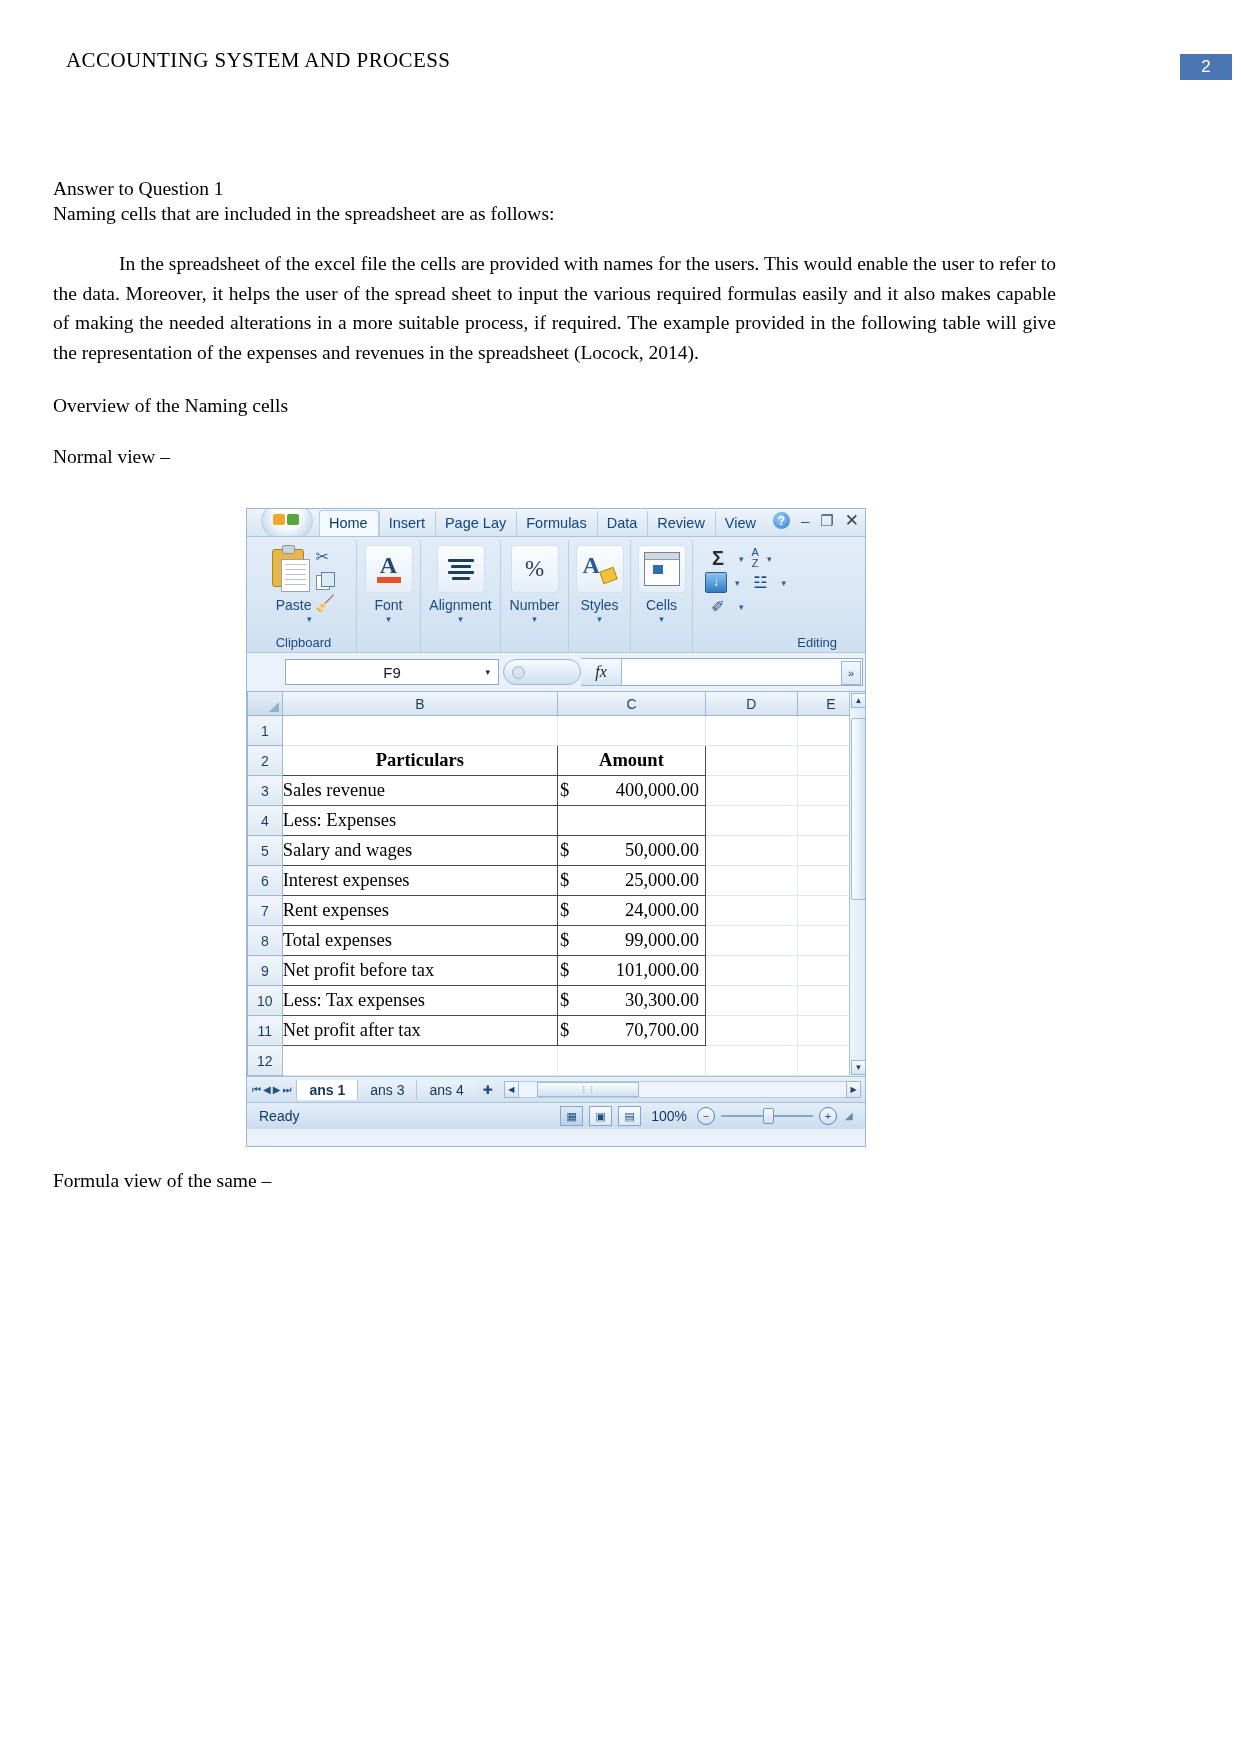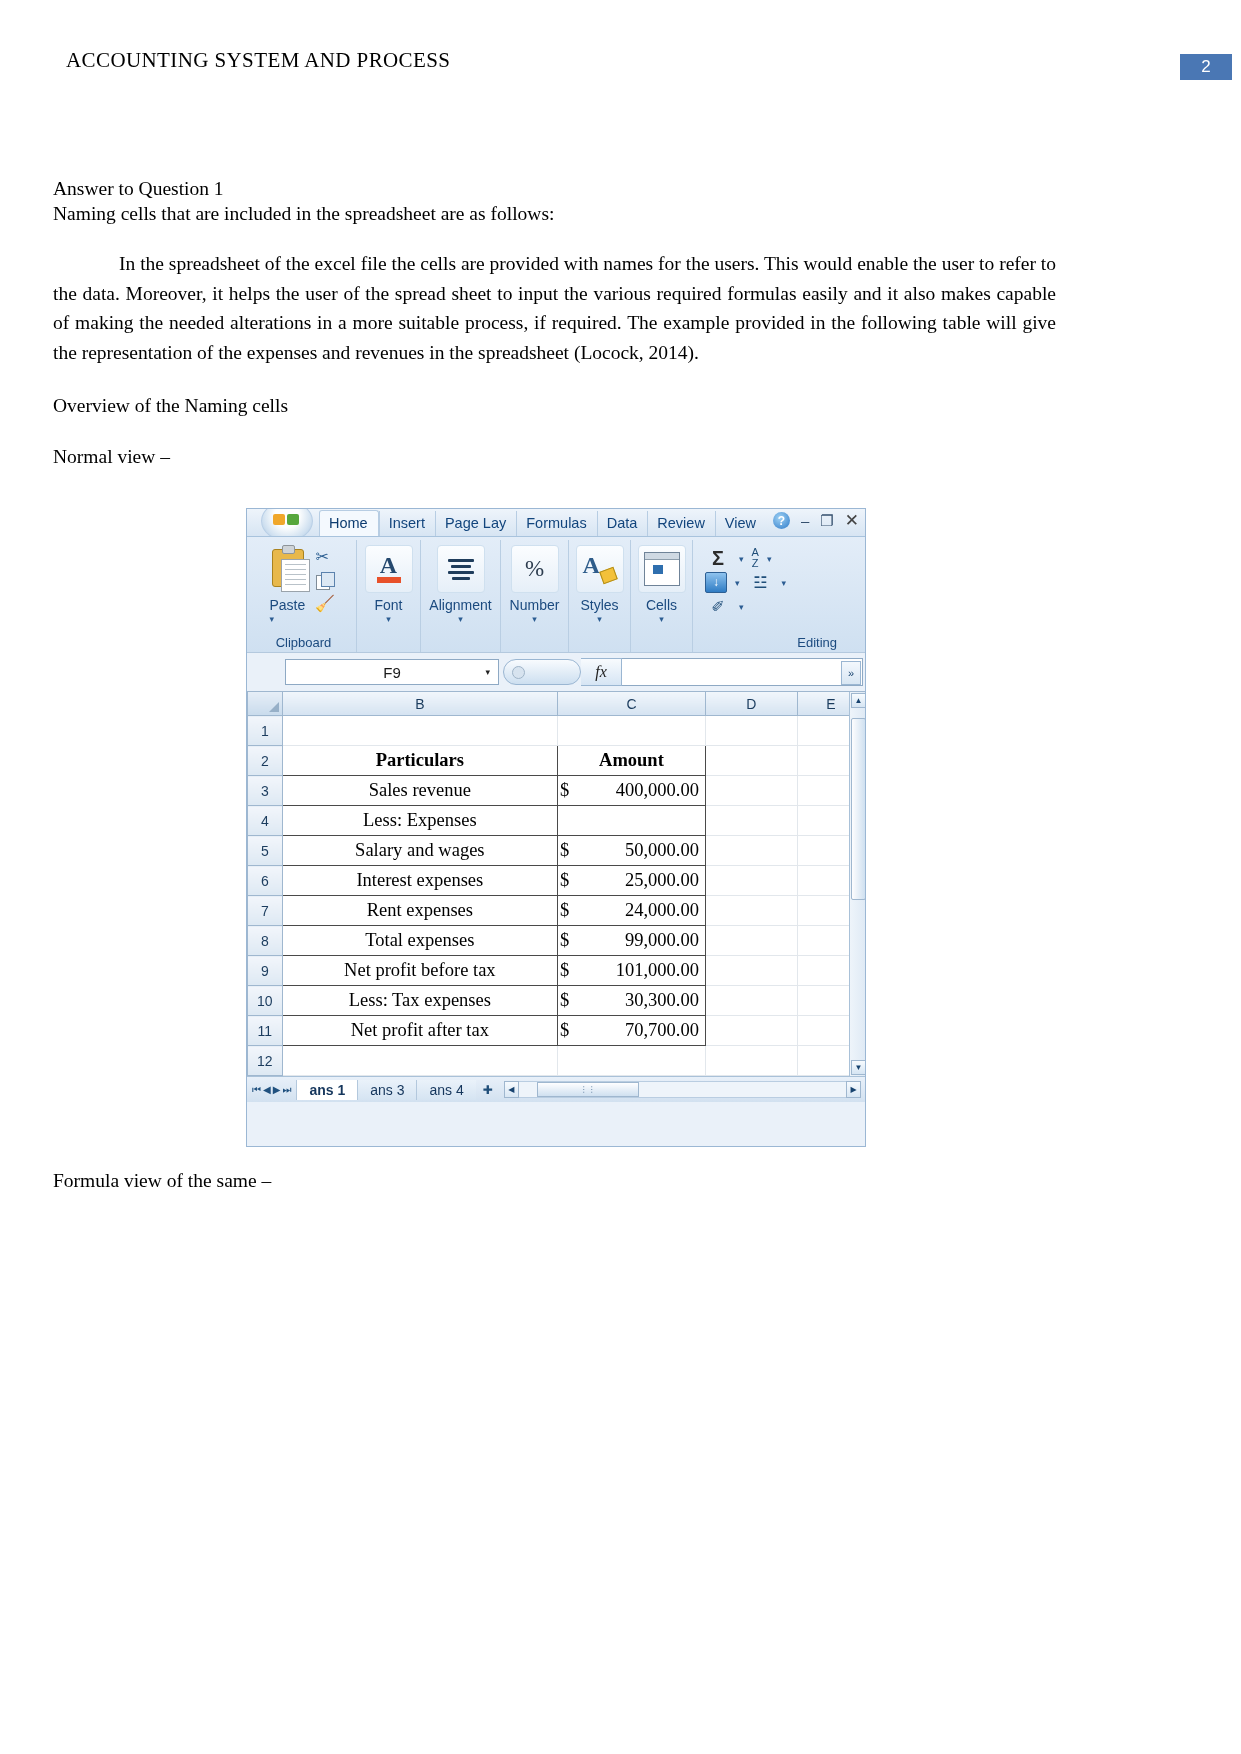--- a/index.html
+++ b/index.html
@@ -193,21 +193,21 @@
     border:1px solid #9fb7cf;border-top:none;position:relative;
   }
   .corner .tri{position:absolute;right:3px;bottom:3px;width:0;height:0;border-left:10px solid transparent;border-bottom:10px solid #97b0c8;}
   .rowh{
     width:34px;height:29px;background:linear-gradient(#f2f6fb,#dde8f3);
     border:1px solid #9fb7cf;text-align:center;
     font-family:"Liberation Sans",sans-serif;font-size:14px;color:#1b3c5e;
   }
   .cell{height:29px;border:1px solid #e2e7ec;font-size:18.5px;padding:0 4px;vertical-align:middle;}
   .cell.boxed{border:1px solid #4a4a4a;}
-  .cell.txt{text-align:center;}
+  .cell.txt{text-align:left;}
   .cell.amt{text-align:left;}
   .cell.hdr{text-align:center;font-weight:bold;}
   .amt-inner{display:flex;justify-content:space-between;padding:0 6px 0 2px;}
   .vscroll{
     position:absolute;right:0;top:0;width:15px;bottom:0;
     background:linear-gradient(90deg,#eef4fa,#dfeaf5);border-left:1px solid #a9c1d8;
   }
   .vthumb{position:absolute;left:1px;top:26px;width:13px;height:180px;background:linear-gradient(90deg,#fdfdfe,#cfe0f0);border:1px solid #9fb7cf;border-radius:2px;}
   .varrow{position:absolute;left:1px;width:13px;height:13px;background:linear-gradient(#f7fbfe,#d6e5f3);border:1px solid #9fb7cf;font-size:8px;color:#17436f;display:flex;align-items:center;justify-content:center;}
 
@@ -284,21 +284,21 @@
         <div class="wbtn">–</div>
         <div class="wbtn">❐</div>
         <div class="wbtn x">✕</div>
       </div>
     </div>
 
     <div class="ribbon">
 
       <div class="grp clip">
         <div class="clip-row">
-          <div style="display:flex;flex-direction:column;align-items:flex-start;">
+          <div style="display:flex;flex-direction:column;align-items:flex-end;">
             <div class="paste-ic">
               <div class="board"></div>
                 <div class="clipt"></div>
               <div class="sheet">
                   <i></i>
                   <i></i>
                   <i></i>
                   <i></i>
                   <i></i>
                 </div>
@@ -594,17 +594,33 @@
       <div class="newsheet">✚</div>
       <div class="hscroll">
         <div class="hs-btn">◀</div>
         <div class="hs-track">
           <div class="hs-thumb">⋮⋮</div>
         </div>
         <div class="hs-btn">▶</div>
       </div>
     </div>
 
+    <div class="statusbar">
+      <div class="ready">Ready</div>
+      <div class="sb-right">
+        <div class="vbtn sel">▦</div>
+        <div class="vbtn">▣</div>
+        <div class="vbtn">▤</div>
+        <div class="zoomtxt">100%</div>
+        <div class="zcirc">−</div>
+        <div class="zslider">
+            <div class="trk"></div>
+            <div class="knob"></div>
+          </div>
+        <div class="zcirc">+</div>
+        <div class="grip">◢</div>
+      </div>
+    </div>
   </div>
 
   <div style="position:absolute;left:53px;top:1170px;font-size:19.5px;">Formula view of the same –</div>
 
 </div>
 
 </body></html>

